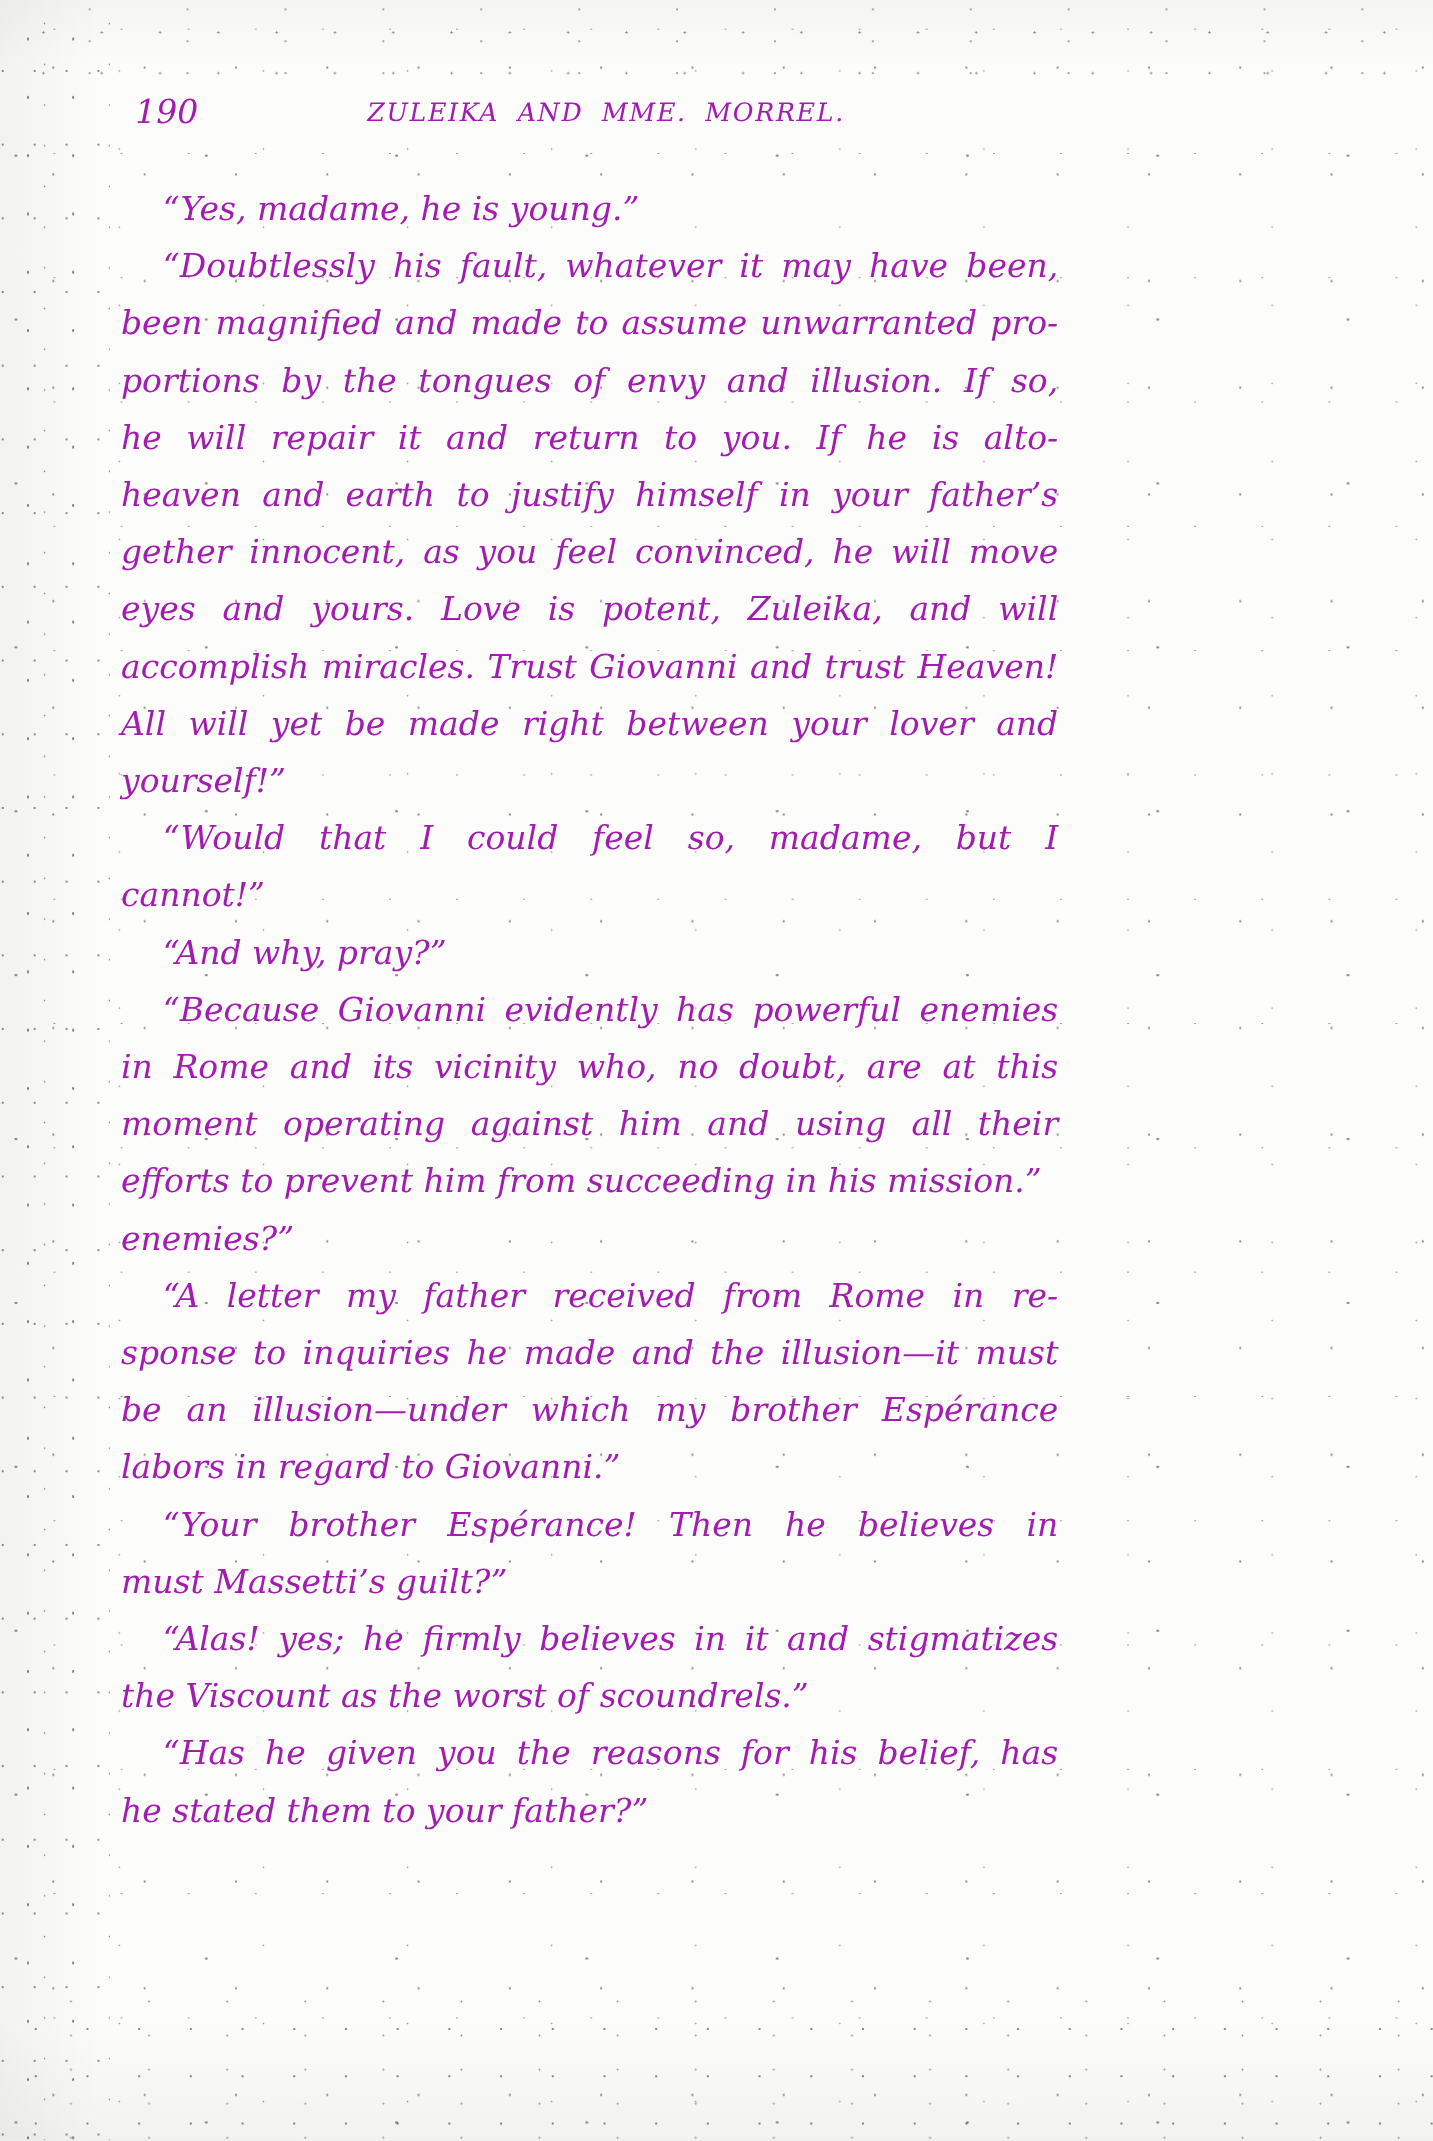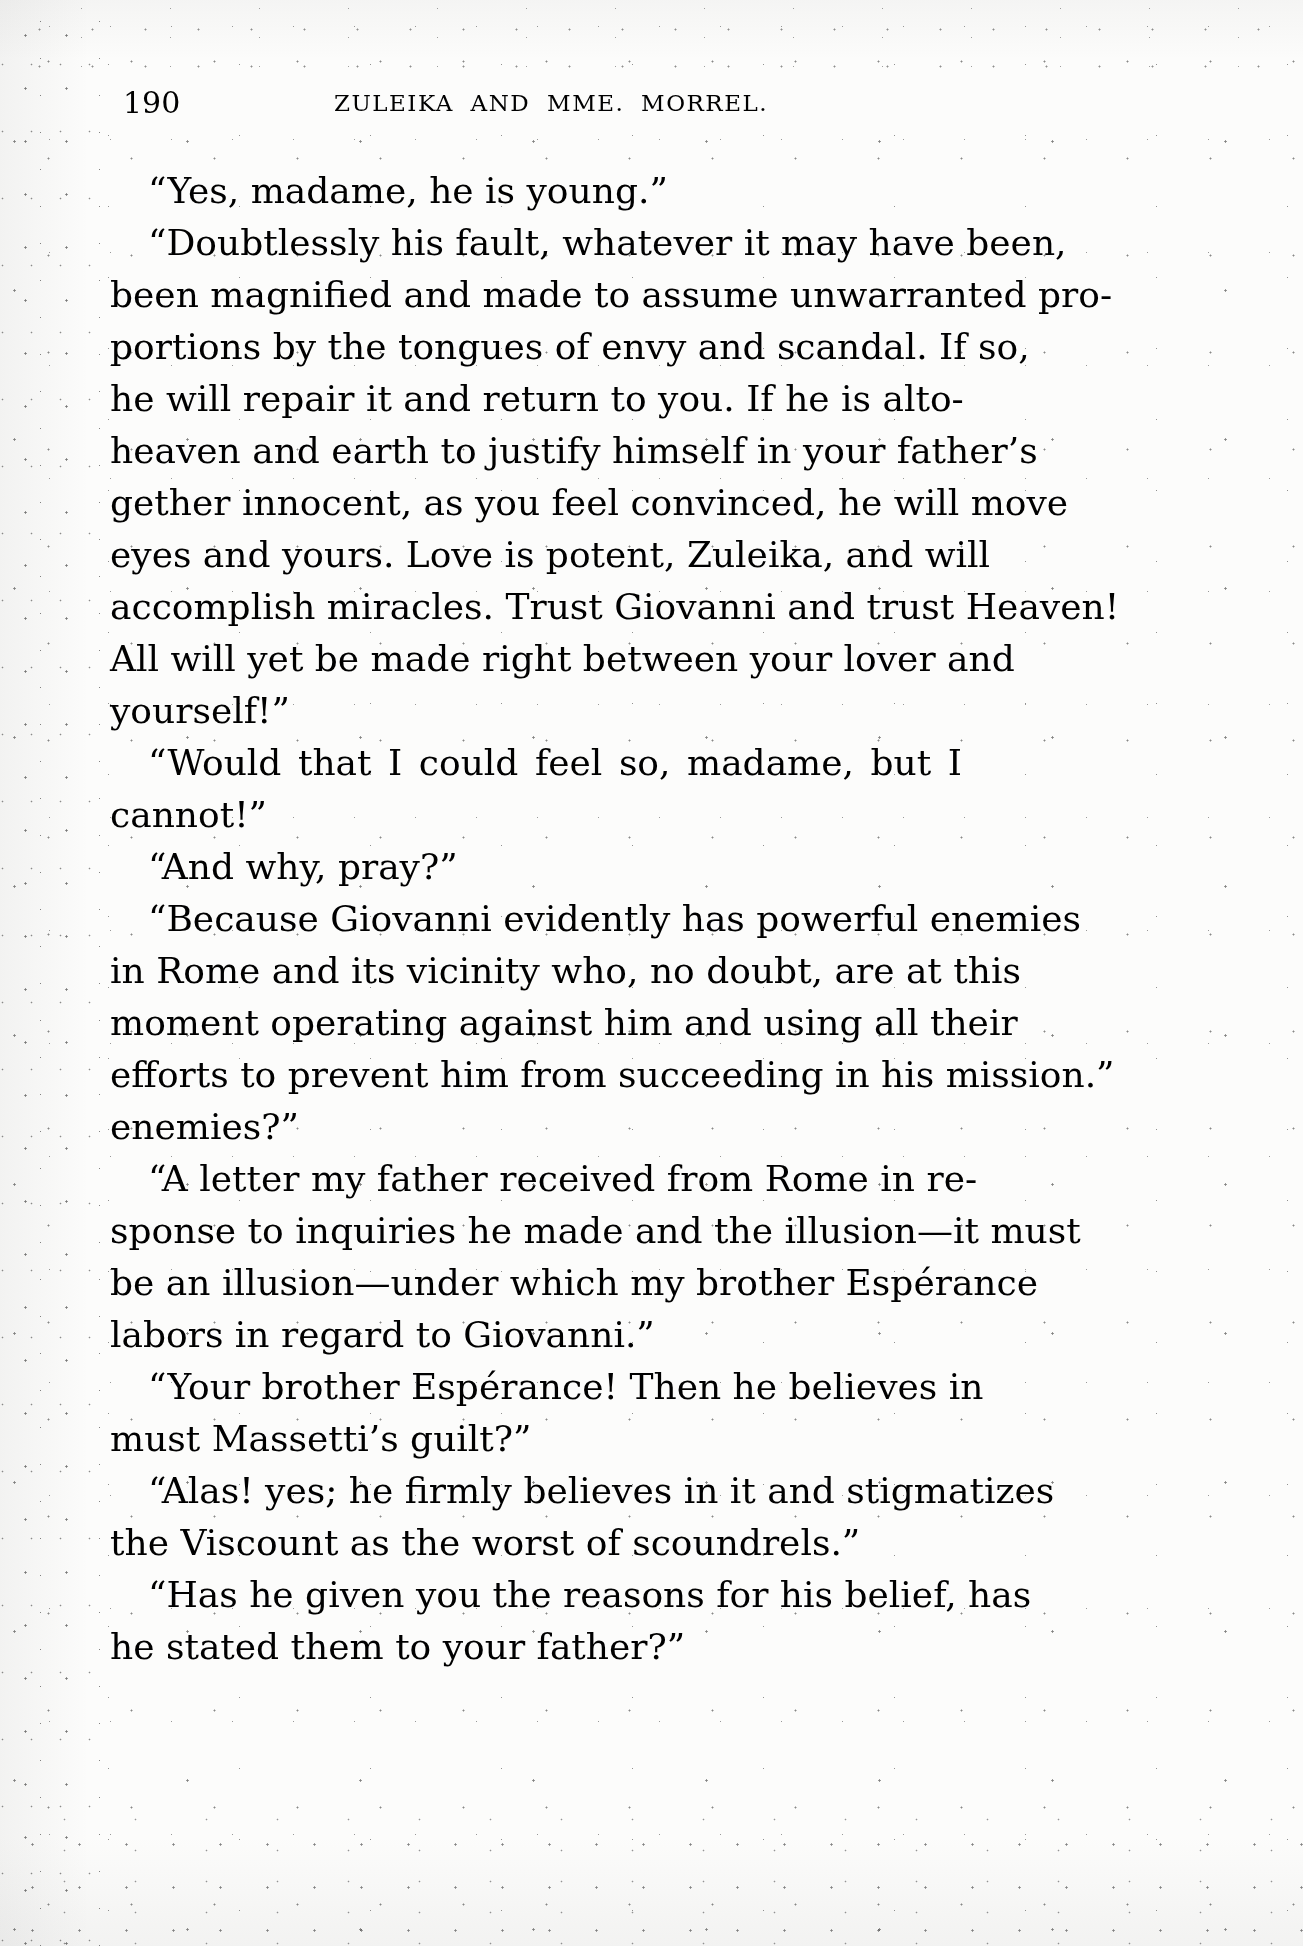--- a/index.html
+++ b/index.html
@@ -4,21 +4,22 @@
 <style>
   html, body { margin: 0; padding: 0; background: #e8e8e6; }
   .page {
     position: relative;
     width: 1303px;
     height: 1946px;
     margin: 0 auto;
     background: #fcfcfb;
     overflow: hidden;
     font-family: "DejaVu Serif", "Liberation Serif", serif;
-    color: #000000;
+    color: #a21caf;
+    font-style: italic;
   }
   
   .speckles {
     position: absolute; inset: 0;
     pointer-events: none;
     background-image:
       radial-gradient(circle, #2a2a2a 0.8px, transparent 1.2px),
       radial-gradient(circle, #3a3a3a 0.6px, transparent 1.0px),
       radial-gradient(circle, #1f1f1f 0.9px, transparent 1.4px),
       radial-gradient(circle, #4a4a4a 0.5px, transparent 0.9px);
@@ -85,21 +86,21 @@
   }
   .running-title {
     text-align: center;
     font-size: 23px;
     line-height: 36px;
     letter-spacing: 1.5px;
     word-spacing: 8px;
     padding-left: 30px;
   }
   .page-body {
-    font-size: 36px;
+    font-size: 30px;
     line-height: 52px;
   }
   .line {
     text-align: justify;
     text-align-last: justify;
     white-space: nowrap;
     overflow: visible;
   }
   .line.first { padding-left: 38px; }
   .line.last  { text-align-last: left; }
@@ -116,21 +117,21 @@
 
   <div class="content">
     <div class="running-head">
       <span class="page-number">190</span>
       <div class="running-title">ZULEIKA AND MME. MORREL.</div>
     </div>
     <div class="page-body">
         <div class="line first last">“Yes, madame, he is young.”</div>
         <div class="line first">“Doubtlessly his fault, whatever it may have been,</div>
         <div class="line">been magnified and made to assume unwarranted pro-</div>
-        <div class="line">portions by the tongues of envy and scandal.  If so,</div>
+        <div class="line">portions by the tongues of envy and illusion.  If so,</div>
         <div class="line">he will repair it and return to you.  If he is alto-</div>
         <div class="line">heaven and earth to justify himself in your father’s</div>
         <div class="line">gether innocent, as you feel convinced, he will move</div>
         <div class="line">eyes and yours.  Love is potent, Zuleika, and will</div>
         <div class="line">accomplish miracles.  Trust Giovanni and trust Heaven!</div>
         <div class="line">All will yet be made right between your lover and</div>
         <div class="line last">yourself!”</div>
         <div class="line first">“Would that I could feel so, madame, but I</div>
         <div class="line last">cannot!”</div>
         <div class="line first last">“And why, pray?”</div>

